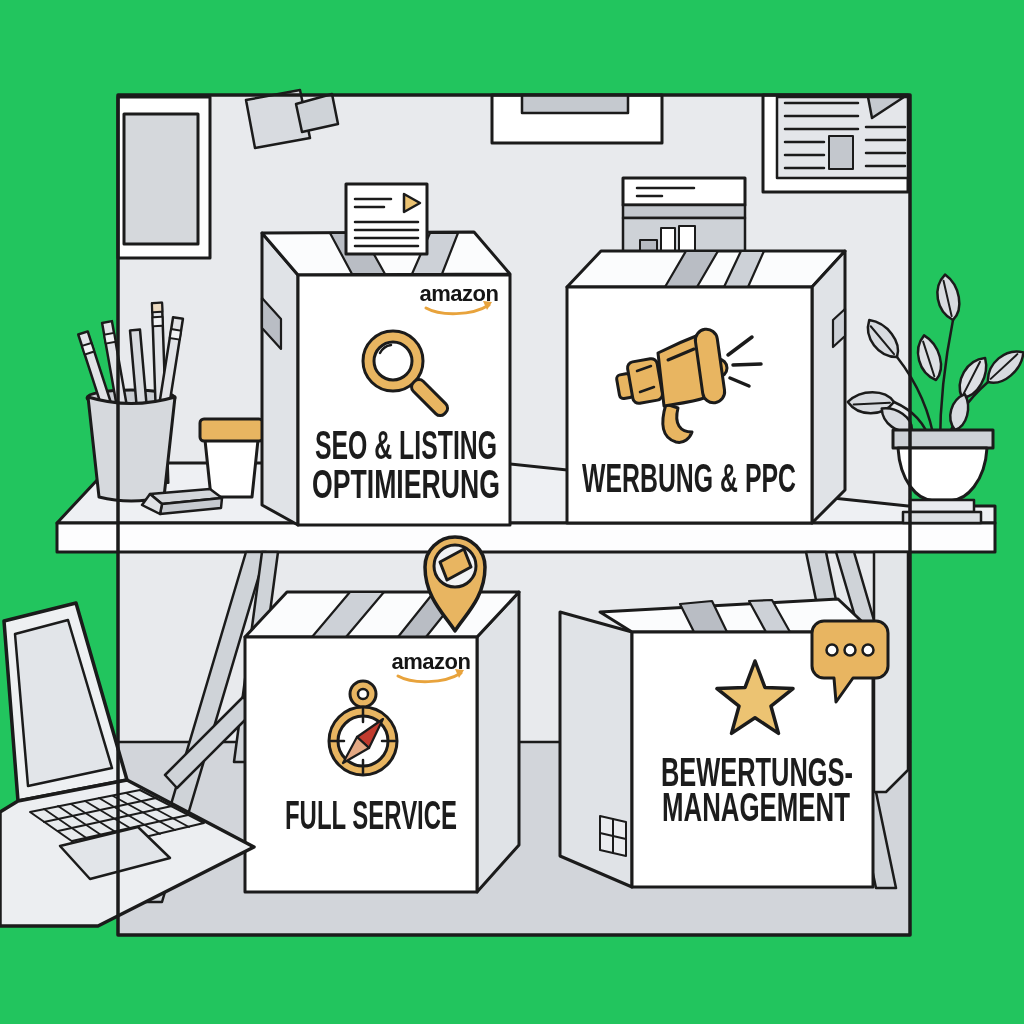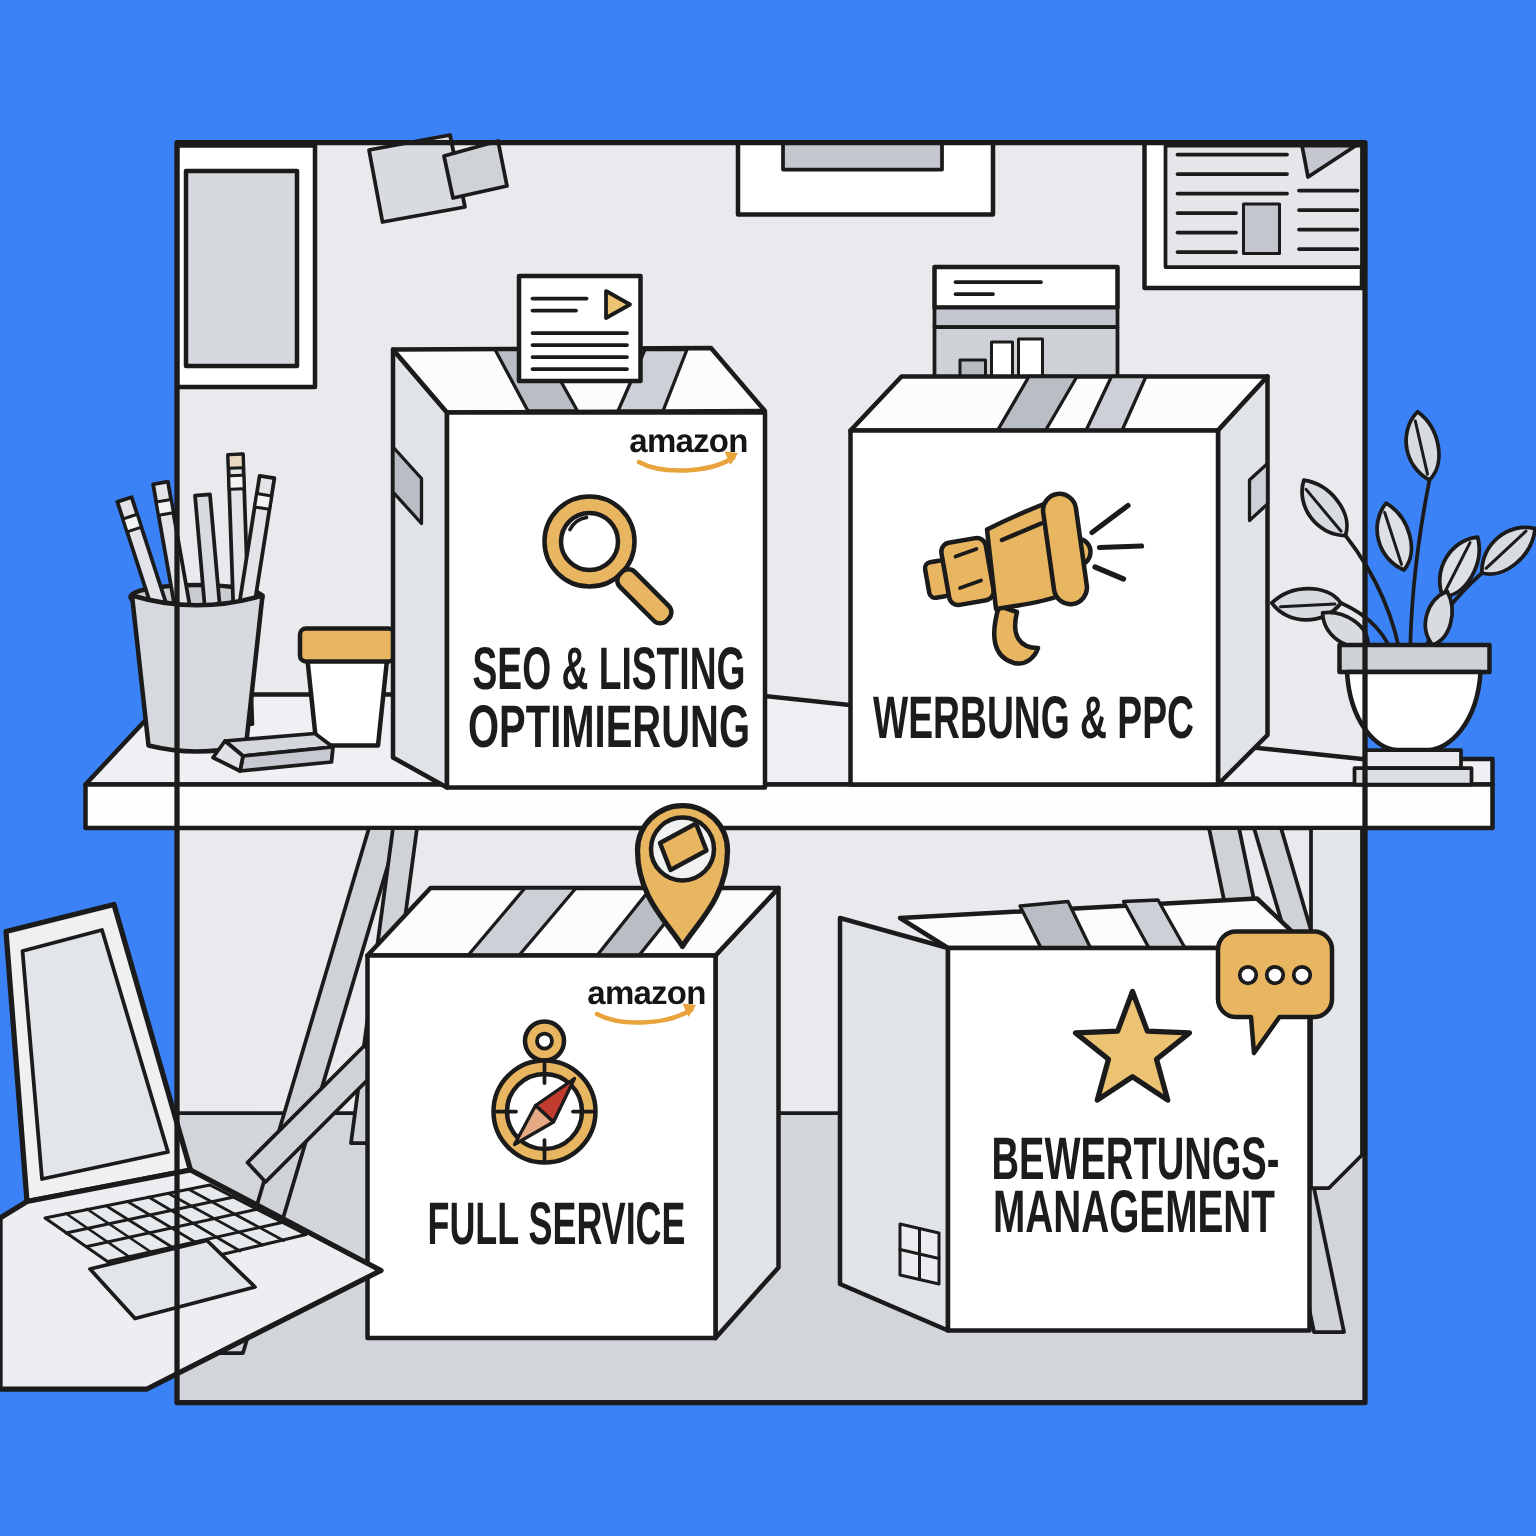--- a/index.html
+++ b/index.html
@@ -1,16 +1,16 @@
 <!DOCTYPE html>
 <html style="--outline: #1B1B1B; --wall: #E8EAED; --floor: #D2D5DA; --box-top: #FBFCFD; --box-side: #E0E3E7; --tape: #B9BDC4; --tape-light: #CDD1D7; --gold: #E8B561; --gold-light: #ECC372; --leg: #CFD3D8; --needle-red: #C13B2E; --needle-tail: #E5A984; --smile: #E8A33C;"><head>
 <meta charset="utf-8">
 <style>
   html,body{margin:0;padding:0;background:#fff;width:1024px;height:1024px;overflow:hidden;}
-  #stage{position:relative;width:1024px;height:1024px;background:#3b82f6;}
+  #stage{position:relative;width:1024px;height:1024px;background:#22c55e;}
   svg{position:absolute;inset:0;}
   svg *{stroke-linejoin:round;stroke-linecap:round;}
   .ol3   {stroke:var(--outline);stroke-width:3;fill:none;}
   .ol25  {stroke:var(--outline);stroke-width:2.5;fill:none;}
   .ol2   {stroke:var(--outline);stroke-width:2;fill:none;}
   .fwhite{fill:#ffffff;stroke:var(--outline);stroke-width:3;}
   .ftop  {fill:var(--box-top);stroke:var(--outline);stroke-width:3;}
   .fside {fill:var(--box-side);stroke:var(--outline);stroke-width:3;}
   .ftape {fill:var(--tape);stroke:var(--outline);stroke-width:2.2;}
   .ftapeL{fill:var(--tape-light);stroke:var(--outline);stroke-width:2.2;}

